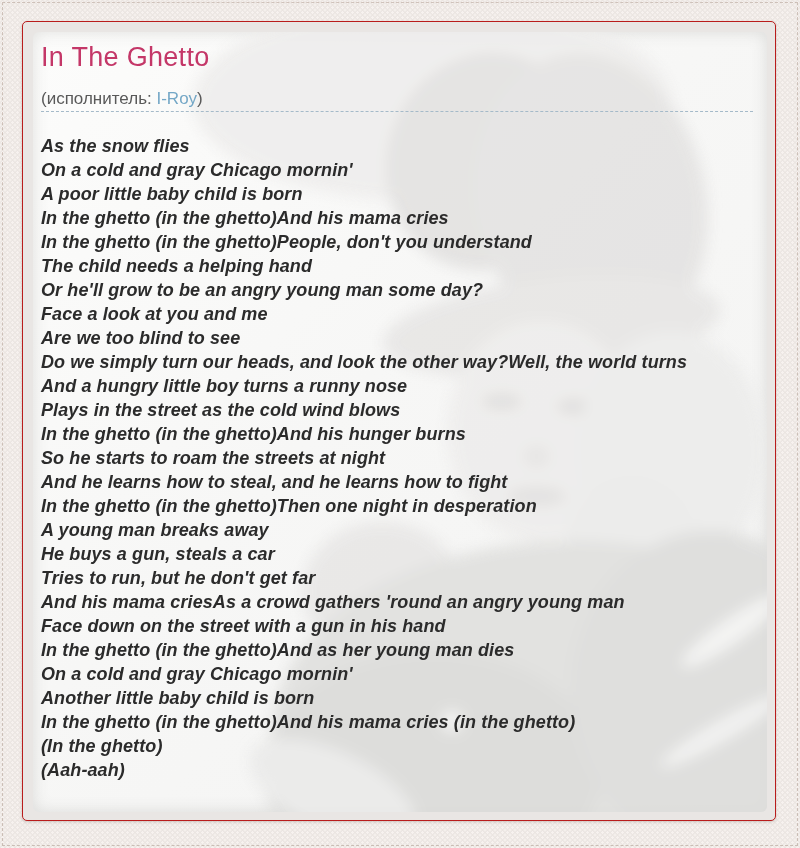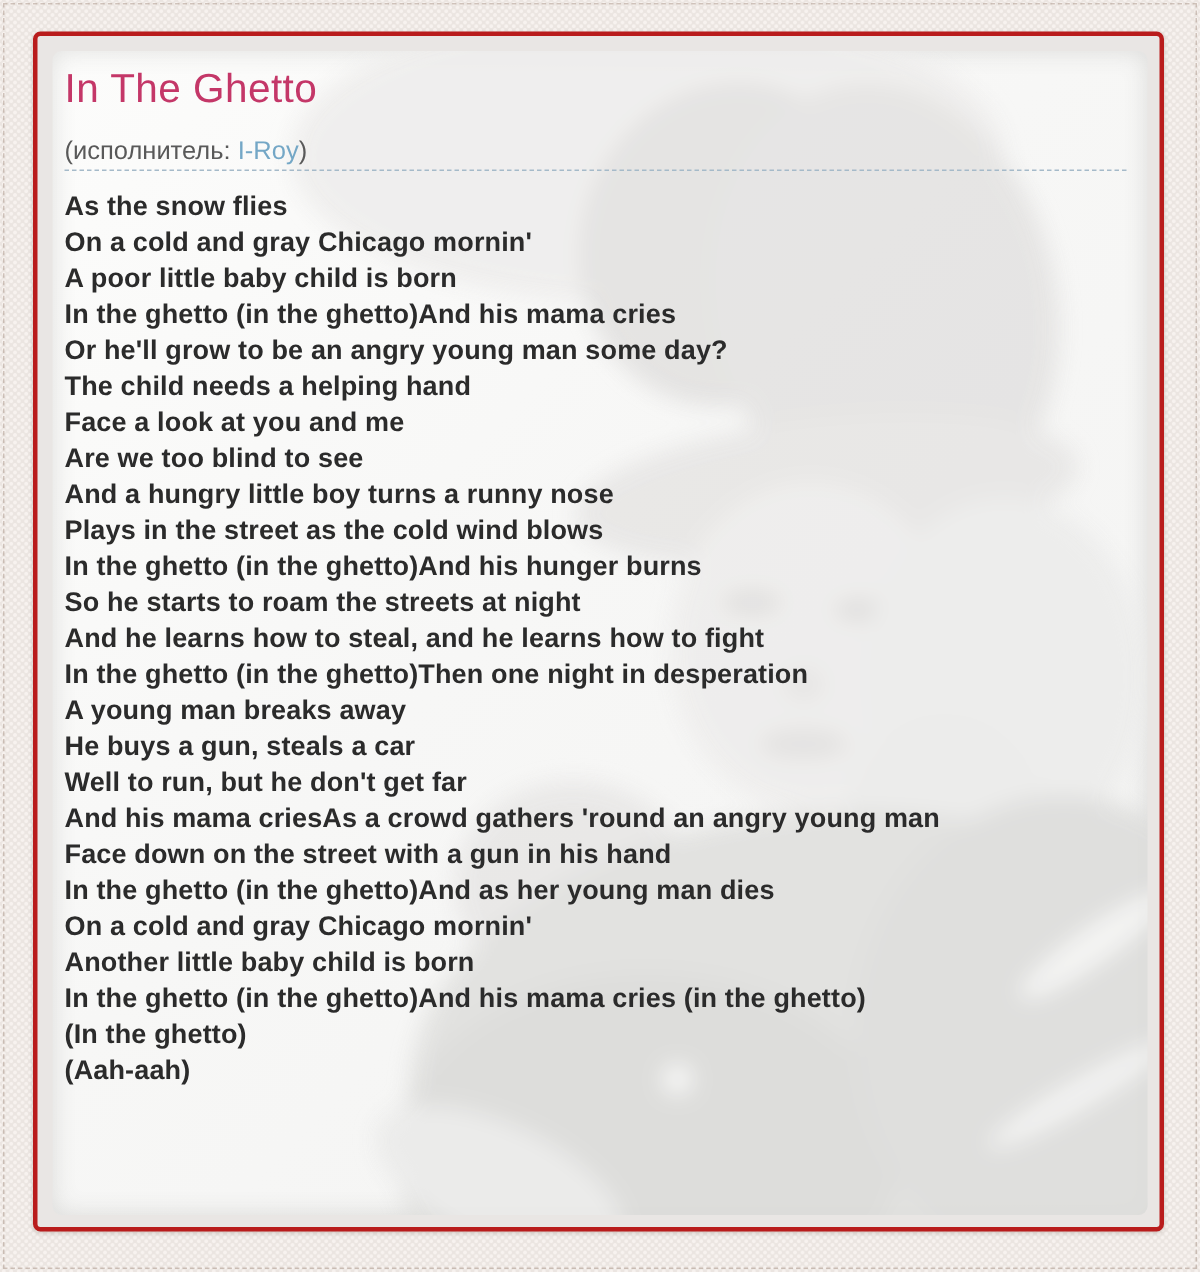--- a/index.html
+++ b/index.html
@@ -24,21 +24,21 @@
     background-position:0 0,2.5px 2.5px;
   }
   .edge-dashes{
     position:absolute;inset:2px;
     border:1px dashed rgba(175,155,143,.55);
     pointer-events:none;
   }
   .card{
     position:absolute;left:22px;top:21px;width:754px;height:800px;
     background:var(--card-bg);
-    border:3px solid #b91c1c;
+    border:1px solid #b91c1c;
     border-radius:5px;
     box-shadow:0 1px 3px rgba(110,90,80,.28);
   }
   .paper{
     position:absolute;left:10px;top:10px;right:8px;bottom:8px;
     background:linear-gradient(135deg,#fcfcfb 0%,#f7f7f6 45%,#f3f3f2 100%);
     border-radius:6px;
     overflow:hidden;
     box-shadow:inset 0 0 16px rgba(80,78,76,.16);
   }
@@ -47,25 +47,26 @@
   .title{
     margin:0;font-weight:400;font-size:27px;line-height:28px;
     letter-spacing:.3px;color:var(--title-color);
   }
   .subtitle{
     margin-top:18px;font-size:17px;line-height:19px;color:var(--label-color);
   }
   .artist-link{color:var(--link-color);text-decoration:none;cursor:pointer;}
   .separator{border-bottom:1px dashed var(--separator-color);margin-top:3px;}
   .lyrics{
-    margin-top:11px;
+    margin-top:22px;
     font-size:18px;line-height:24px;font-weight:700;
     color:var(--lyrics-color);
     letter-spacing:.1px;
     white-space:nowrap;
+    font-style:italic;
   }
   .lyric-line{min-height:24px;}
 </style>
 </head>
 <body>
 
 <div class="edge-dashes"></div>
 
 <div class="card">
   <div class="paper">
@@ -102,33 +103,35 @@
 
     <div class="content">
       <h1 class="title">In The Ghetto</h1>
       <div class="subtitle"><span>(исполнитель: </span><a class="artist-link">I-Roy</a><span>)</span></div>
       <div class="separator"></div>
       <div class="lyrics">
           <div class="lyric-line">As the snow flies</div>
           <div class="lyric-line">On a cold and gray Chicago mornin'</div>
           <div class="lyric-line">A poor little baby child is born</div>
           <div class="lyric-line">In the ghetto (in the ghetto)And his mama cries</div>
+          <div class="lyric-line">In the ghetto (in the ghetto)People, don't you understand</div>
+          <div class="lyric-line">The child needs a helping hand</div>
           <div class="lyric-line">Or he'll grow to be an angry young man some day?</div>
-          <div class="lyric-line">The child needs a helping hand</div>
           <div class="lyric-line">Face a look at you and me</div>
           <div class="lyric-line">Are we too blind to see</div>
+          <div class="lyric-line">Do we simply turn our heads, and look the other way?Well, the world turns</div>
           <div class="lyric-line">And a hungry little boy turns a runny nose</div>
           <div class="lyric-line">Plays in the street as the cold wind blows</div>
           <div class="lyric-line">In the ghetto (in the ghetto)And his hunger burns</div>
           <div class="lyric-line">So he starts to roam the streets at night</div>
           <div class="lyric-line">And he learns how to steal, and he learns how to fight</div>
           <div class="lyric-line">In the ghetto (in the ghetto)Then one night in desperation</div>
           <div class="lyric-line">A young man breaks away</div>
           <div class="lyric-line">He buys a gun, steals a car</div>
-          <div class="lyric-line">Well to run, but he don't get far</div>
+          <div class="lyric-line">Tries to run, but he don't get far</div>
           <div class="lyric-line">And his mama criesAs a crowd gathers 'round an angry young man</div>
           <div class="lyric-line">Face down on the street with a gun in his hand</div>
           <div class="lyric-line">In the ghetto (in the ghetto)And as her young man dies</div>
           <div class="lyric-line">On a cold and gray Chicago mornin'</div>
           <div class="lyric-line">Another little baby child is born</div>
           <div class="lyric-line">In the ghetto (in the ghetto)And his mama cries (in the ghetto)</div>
           <div class="lyric-line">(In the ghetto)</div>
           <div class="lyric-line">(Aah-aah)</div>
         </div>
     </div>

